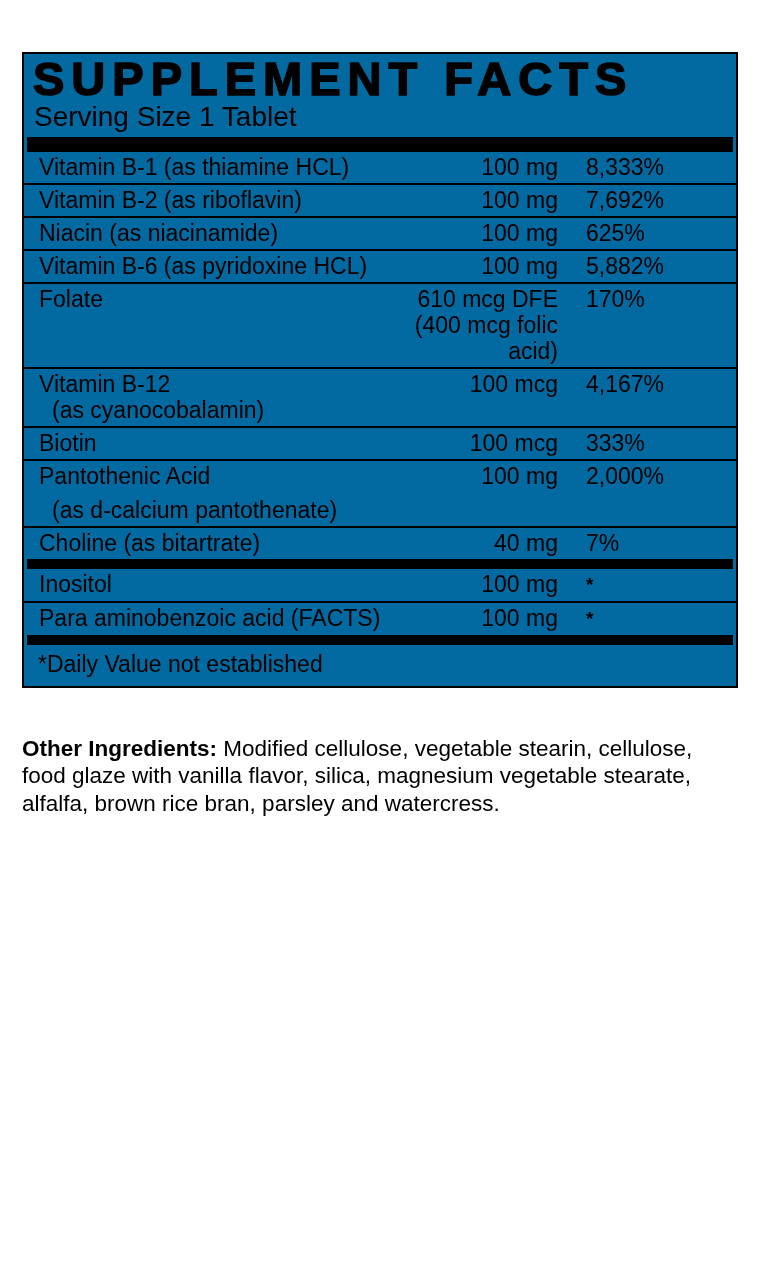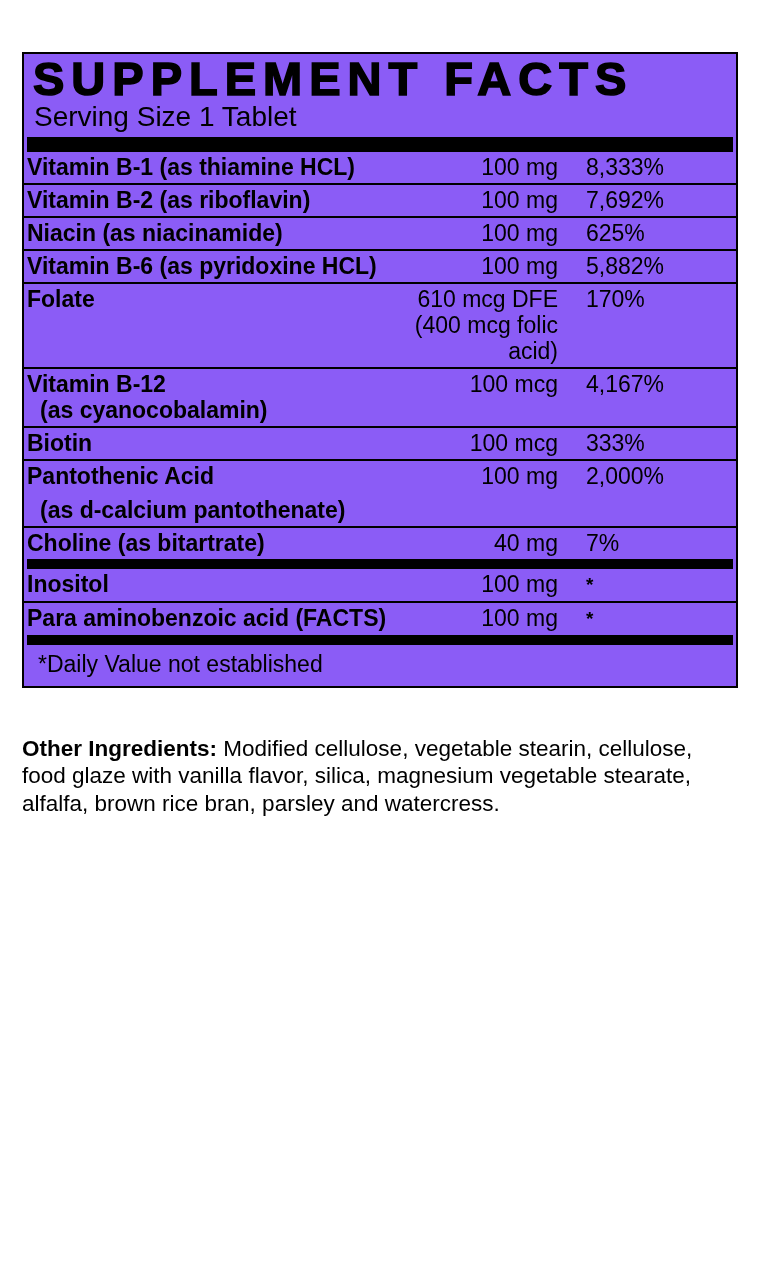--- a/index.html
+++ b/index.html
@@ -9,21 +9,21 @@
     font-family: "Liberation Sans", sans-serif;
     color: #000000;
     -webkit-font-smoothing: antialiased;
   }
   .page { position: relative; width: 760px; height: 1280px; background: #fff; overflow: hidden; }
 
   .label-box {
     position: absolute; left: 22px; top: 52px; width: 716px;
     box-sizing: border-box;
     border: 2.5px solid #000;
-    background: #8b5cf6;
+    background: #0369a1;
   }
 
   .title {
     margin: 3px 6px 0 9px;
     font-size: 47px;
     line-height: 43px;
     font-weight: 900;
     letter-spacing: 7px;
     white-space: nowrap;
     -webkit-text-stroke: 1.6px #000;
@@ -55,21 +55,21 @@
   }
   .hdr-amount { padding-left: 40px; }
 
   .rows { }
   .row {
     font-size: 23px;
     line-height: 26px;
     padding: 2px 0 3px;
   }
   .row.divided { border-top: 2px solid #000; }
-  .cell-name { padding-left: 3px; font-weight: bold; }
+  .cell-name { padding-left: 15px; }
   .cell-amt  { text-align: right; padding-right: 28px; }
   .cell-dv   { text-align: left; padding-right: 30px; }
   .cell-dv.star { font-size: 19px; padding-right: 37px; padding-top: 1px; font-weight: bold; }
   .sub { display: block; }
   .sub.indent { padding-left: 13px; }
   .sub.gap { margin-top: 8px; }
 
   .footnote {
     font-size: 23px;
     line-height: 26px;

